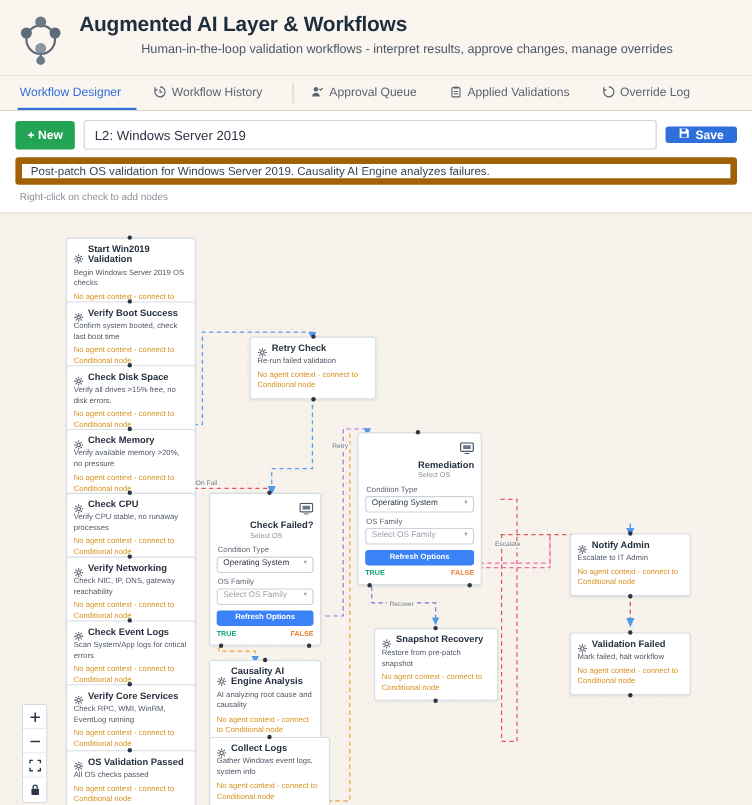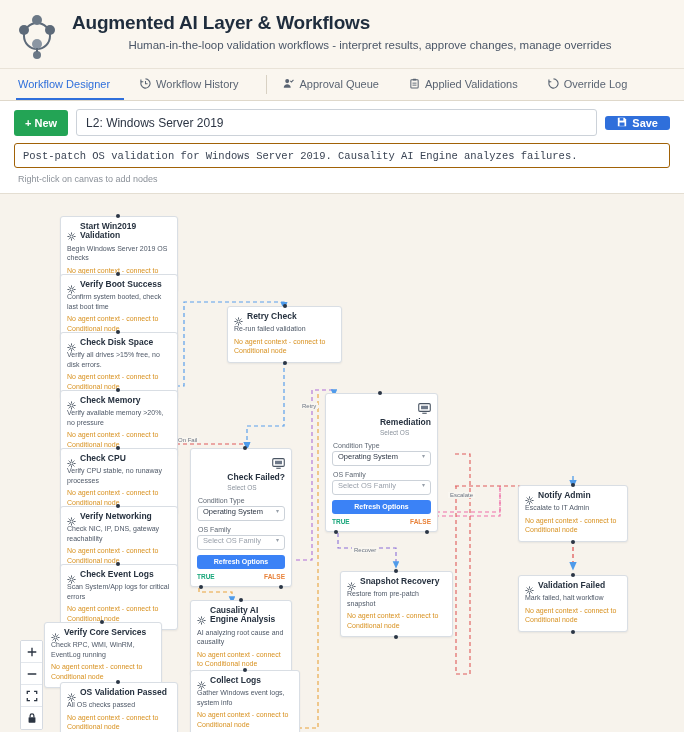--- a/index.html
+++ b/index.html
@@ -62,23 +62,23 @@
     font-size:12px; color:#2b3443; padding:0 9px;
     font-family:"Liberation Sans", sans-serif; background:#fff;
   }
   .btn-save {
     background:#2f6fdb; color:#fff; border:none; border-radius:3px;
     font-size:11px; font-weight:bold; padding:1px 12px; cursor:pointer;
     display:flex; align-items:center; gap:5px; white-space:nowrap;
   }
   .desc-row { padding:7px 14px 0 14px; }
   .desc-input {
-    width:100%; height:25px; border:1px solid #a16207; border-radius:3px;
+    width:100%; height:25px; border:6px solid #a16207; border-radius:3px;
     font-size:10.5px; color:#3a4454; padding:0 8px; background:#fff;
-    font-family:Liberation Mono, monospace;
+    font-family:Liberation Sans, sans-serif;
   }
   .hint {
     padding:6px 14px 6px 18px; font-size:9px; color:#8b9199;
   }
 
   
   .canvas {
     position:absolute; left:0; right:0; top:193px; bottom:0;
     background-color:#f7f3ec;
     background-image:radial-gradient(#d9d2c5 0.7px, transparent 0.7px);
@@ -230,21 +230,21 @@
         </svg>
     </span>
     <span>Save</span>
   </button>
 </div>
 
 <div class="desc-row">
   <input class="desc-input" value="Post-patch OS validation for Windows Server 2019. Causality AI Engine analyzes failures." style="">
 </div>
 
-<div class="hint">Right-click on canvas to add nodes</div>
+<div class="hint">Right-click on check to add nodes</div>
 
 <div class="canvas">
 
   <svg class="svg-layer">
     <defs>
       <marker id="ab" markerWidth="7" markerHeight="7" refX="3.4" refY="3" orient="auto">
         <path d="M0 0 L6.8 3 L0 6 z" fill="#4f9bea"></path>
       </marker>
       <marker id="ar" markerWidth="7" markerHeight="7" refX="3.4" refY="3" orient="auto">
         <path d="M0 0 L6.8 3 L0 6 z" fill="#4f9bea"></path>
@@ -396,21 +396,21 @@
             <path d="M6 0.6v2M6 9.4v2M0.6 6h2M9.4 6h2M2.2 2.2l1.4 1.4M8.4 8.4l1.4 1.4M9.8 2.2L8.4 3.6M3.6 8.4L2.2 9.8" stroke="#4a5563" stroke-width="1.3"></path>
           </svg>
       </span>
       <span class="node-title">Check Event Logs</span>
     </div>
     <div class="node-desc">Scan System/App logs for critical errors</div>
     <div class="node-warn">No agent context - connect to Conditional node</div>
     <div class="handle" style="left:55px; bottom:-3px;"></div>
   </div>
 
-  <div class="node" style="left:44px; top:428px; width:118px;">
+  <div class="node" style="left:60px; top:428px; width:118px;">
     <div class="handle" style="left:55px; top:-3px;"></div>
     <div class="node-head">
       <span class="gear">
         <svg viewBox="0 0 12 12" width="9" height="9">
             <circle cx="6" cy="6" r="2.1" fill="none" stroke="#4a5563" stroke-width="1.3"></circle>
             <path d="M6 0.6v2M6 9.4v2M0.6 6h2M9.4 6h2M2.2 2.2l1.4 1.4M8.4 8.4l1.4 1.4M9.8 2.2L8.4 3.6M3.6 8.4L2.2 9.8" stroke="#4a5563" stroke-width="1.3"></path>
           </svg>
       </span>
       <span class="node-title">Verify Core Services</span>
     </div>

